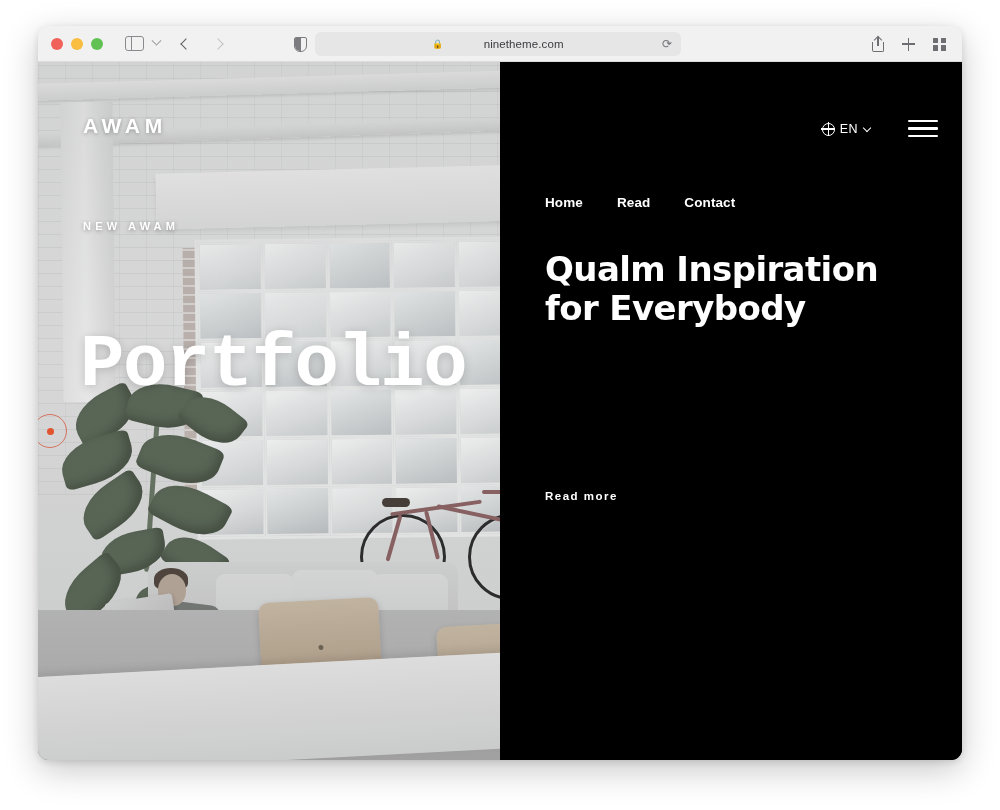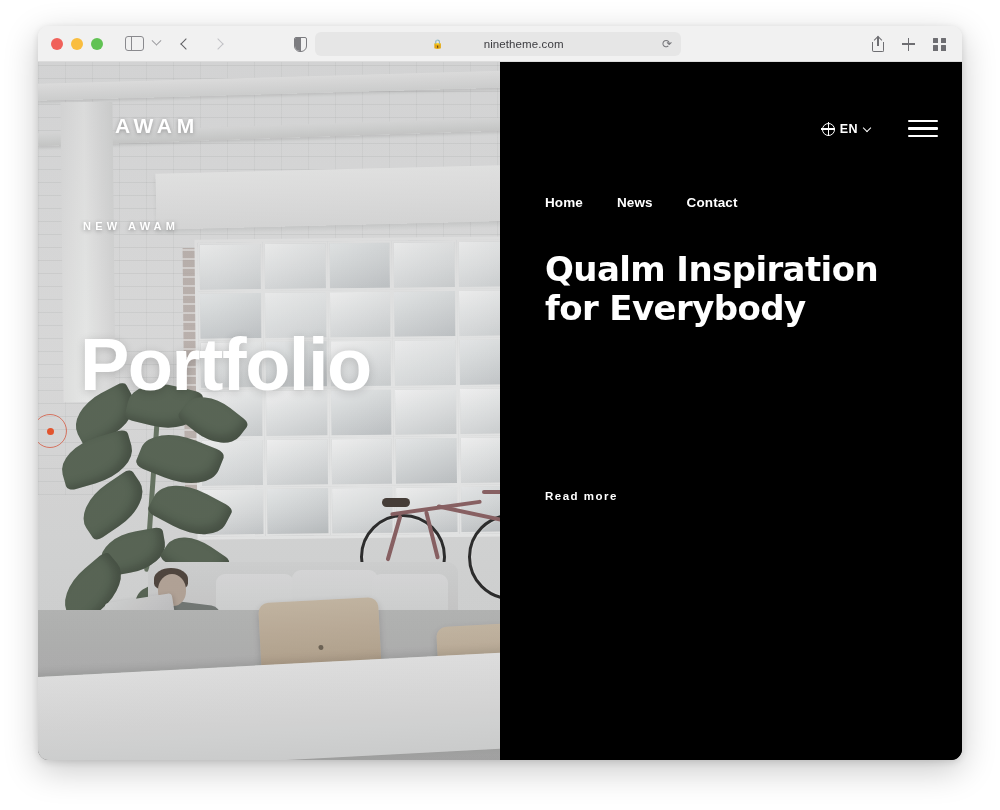--- a/index.html
+++ b/index.html
@@ -318,42 +318,41 @@
     display:flex; align-items:center; justify-content:center;
   }
   .accent-dot i { width:7px; height:7px; border-radius:50%; background:#e2542e; display:block; }
 
   
   .logo {
     position:absolute; left:45px; top:52px;
     font-size: 21px; font-weight: 700; color:#fff;
     letter-spacing: 4.6px;
     text-shadow: 0 1px 4px rgba(0,0,0,0.30);
-    margin-left: 32px;
   }
   .eyebrow {
     position:absolute; left:45px; top:158px;
     font-size: 11px; font-weight: 700; color:#ffffff;
     letter-spacing: 4.2px;
     text-shadow: 0 1px 4px rgba(0,0,0,0.35);
   }
   .hero-outline {
     position:absolute; left:42px; top:190px;
     font-size: 74px; font-weight: 800; line-height: 1;
     letter-spacing: -1px;
     color: transparent;
     -webkit-text-stroke: 1.4px rgba(255,255,255,0.92);
     font-family: "DejaVu Sans", sans-serif;
   }
   .hero-solid {
     position:absolute; left:42px; top:266px;
     font-size: 74px; font-weight: 800; line-height: 1;
     letter-spacing: -1.5px;
     color: #ffffff;
-    font-family: Liberation Sans, sans-serif;
+    font-family: Liberation Mono, monospace;
     text-shadow: 0 2px 10px rgba(0,0,0,0.18);
   }
 
   
   .dark-pane {
     position: relative;
     width: 462px;
     height: 698px;
     background: #000000;
   }
@@ -368,21 +367,21 @@
     border:1.4px solid #fff; position:relative; display:block;
   }
   .globe::before {
     content:""; position:absolute; left:50%; top:-1.4px; bottom:-1.4px;
     width:1.2px; margin-left:-0.6px; background:#fff;
   }
   .globe::after {
     content:""; position:absolute; top:50%; left:-1.4px; right:-1.4px;
     height:1.2px; margin-top:-0.6px; background:#fff;
   }
-  .lang-label { font-size: 12.5px; font-weight: 700; letter-spacing:0.4px;text-align:right; }
+  .lang-label { font-size: 12.5px; font-weight: 400; letter-spacing:0.4px;text-align:right; }
   .chev-down {
     width:6px; height:6px; margin-left:1px; margin-top:-3px;
     border-right:1.4px solid #fff; border-bottom:1.4px solid #fff;
     transform: rotate(45deg);
   }
 
   .hamburger {
     position:absolute; right: 24px; top: 58px;
     width:30px; height:17px;
     display:flex; flex-direction:column; justify-content:space-between;
@@ -579,21 +578,21 @@
         </div>
 
         <div class="hamburger">
           <i></i>
             <i></i>
             <i></i>
         </div>
 
         <nav class="topnav">
           <a href="#">Home</a>
-          <a href="#">News</a>
+          <a href="#">Read</a>
           <a href="#">Contact</a>
         </nav>
 
         <h1 class="headline">Qualm Inspiration for Everybody</h1>
 
 
         <a href="#" class="read-more">Read more</a>
       </div>
 
     </div>

